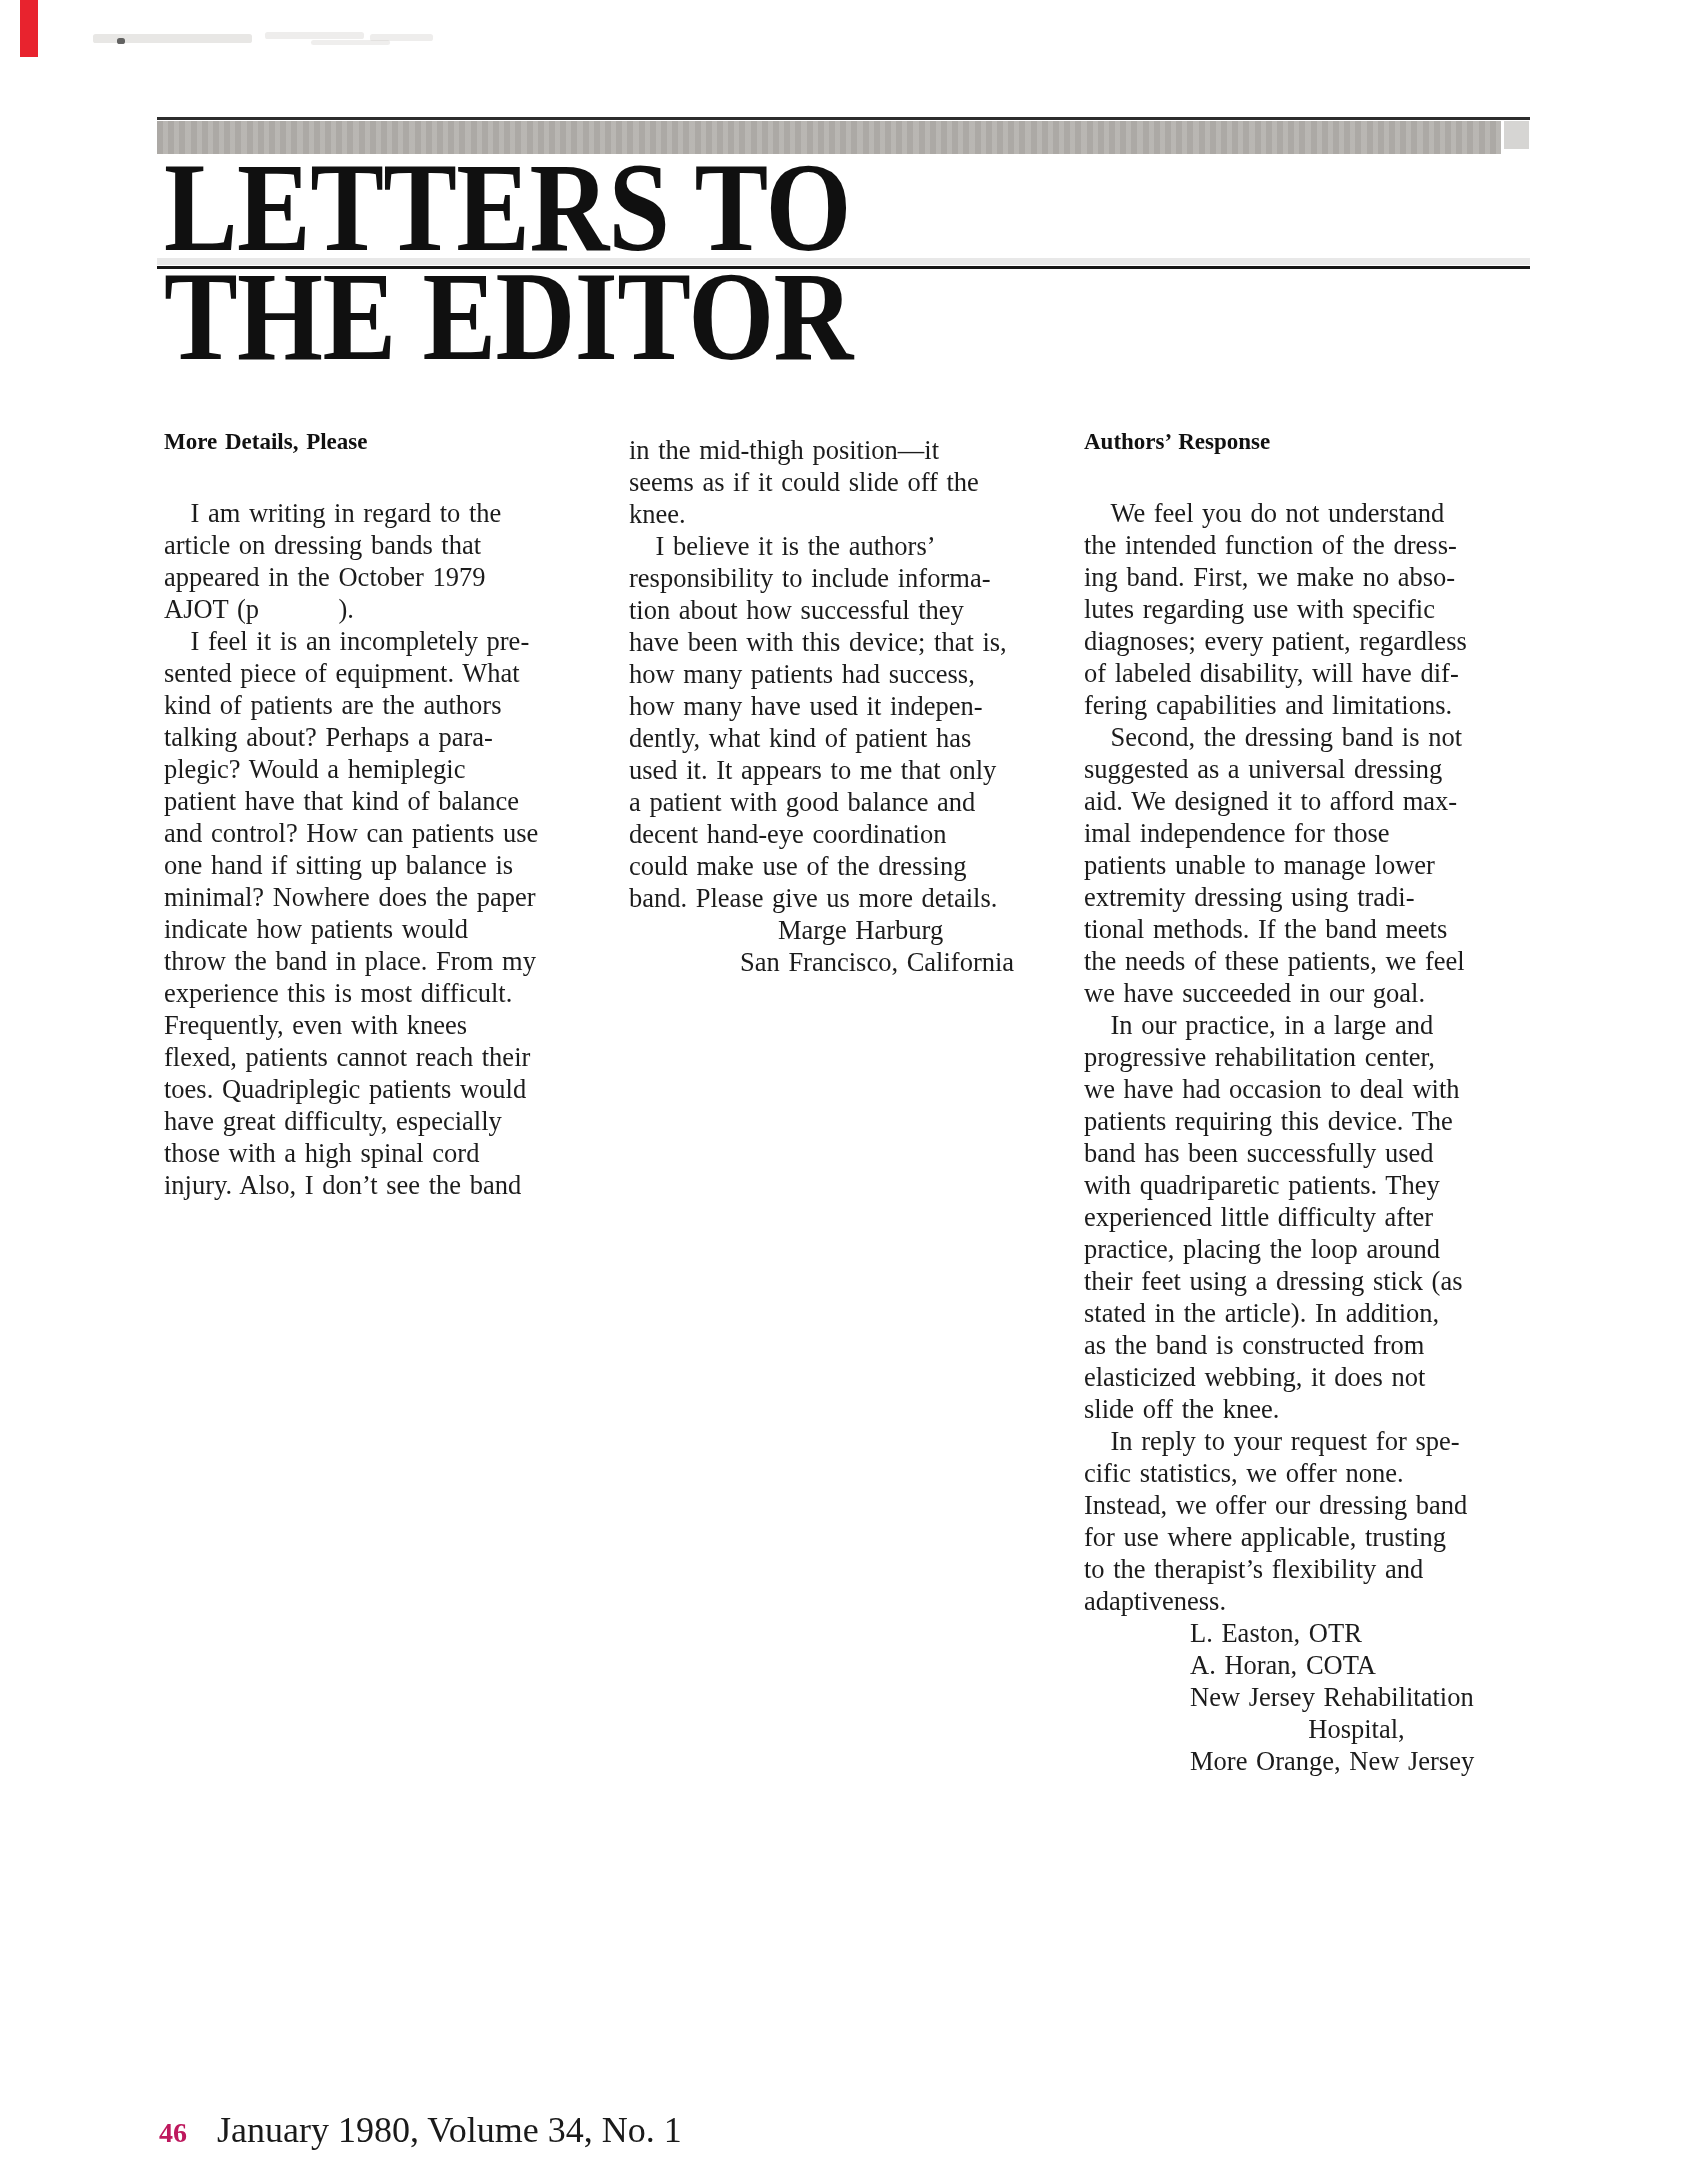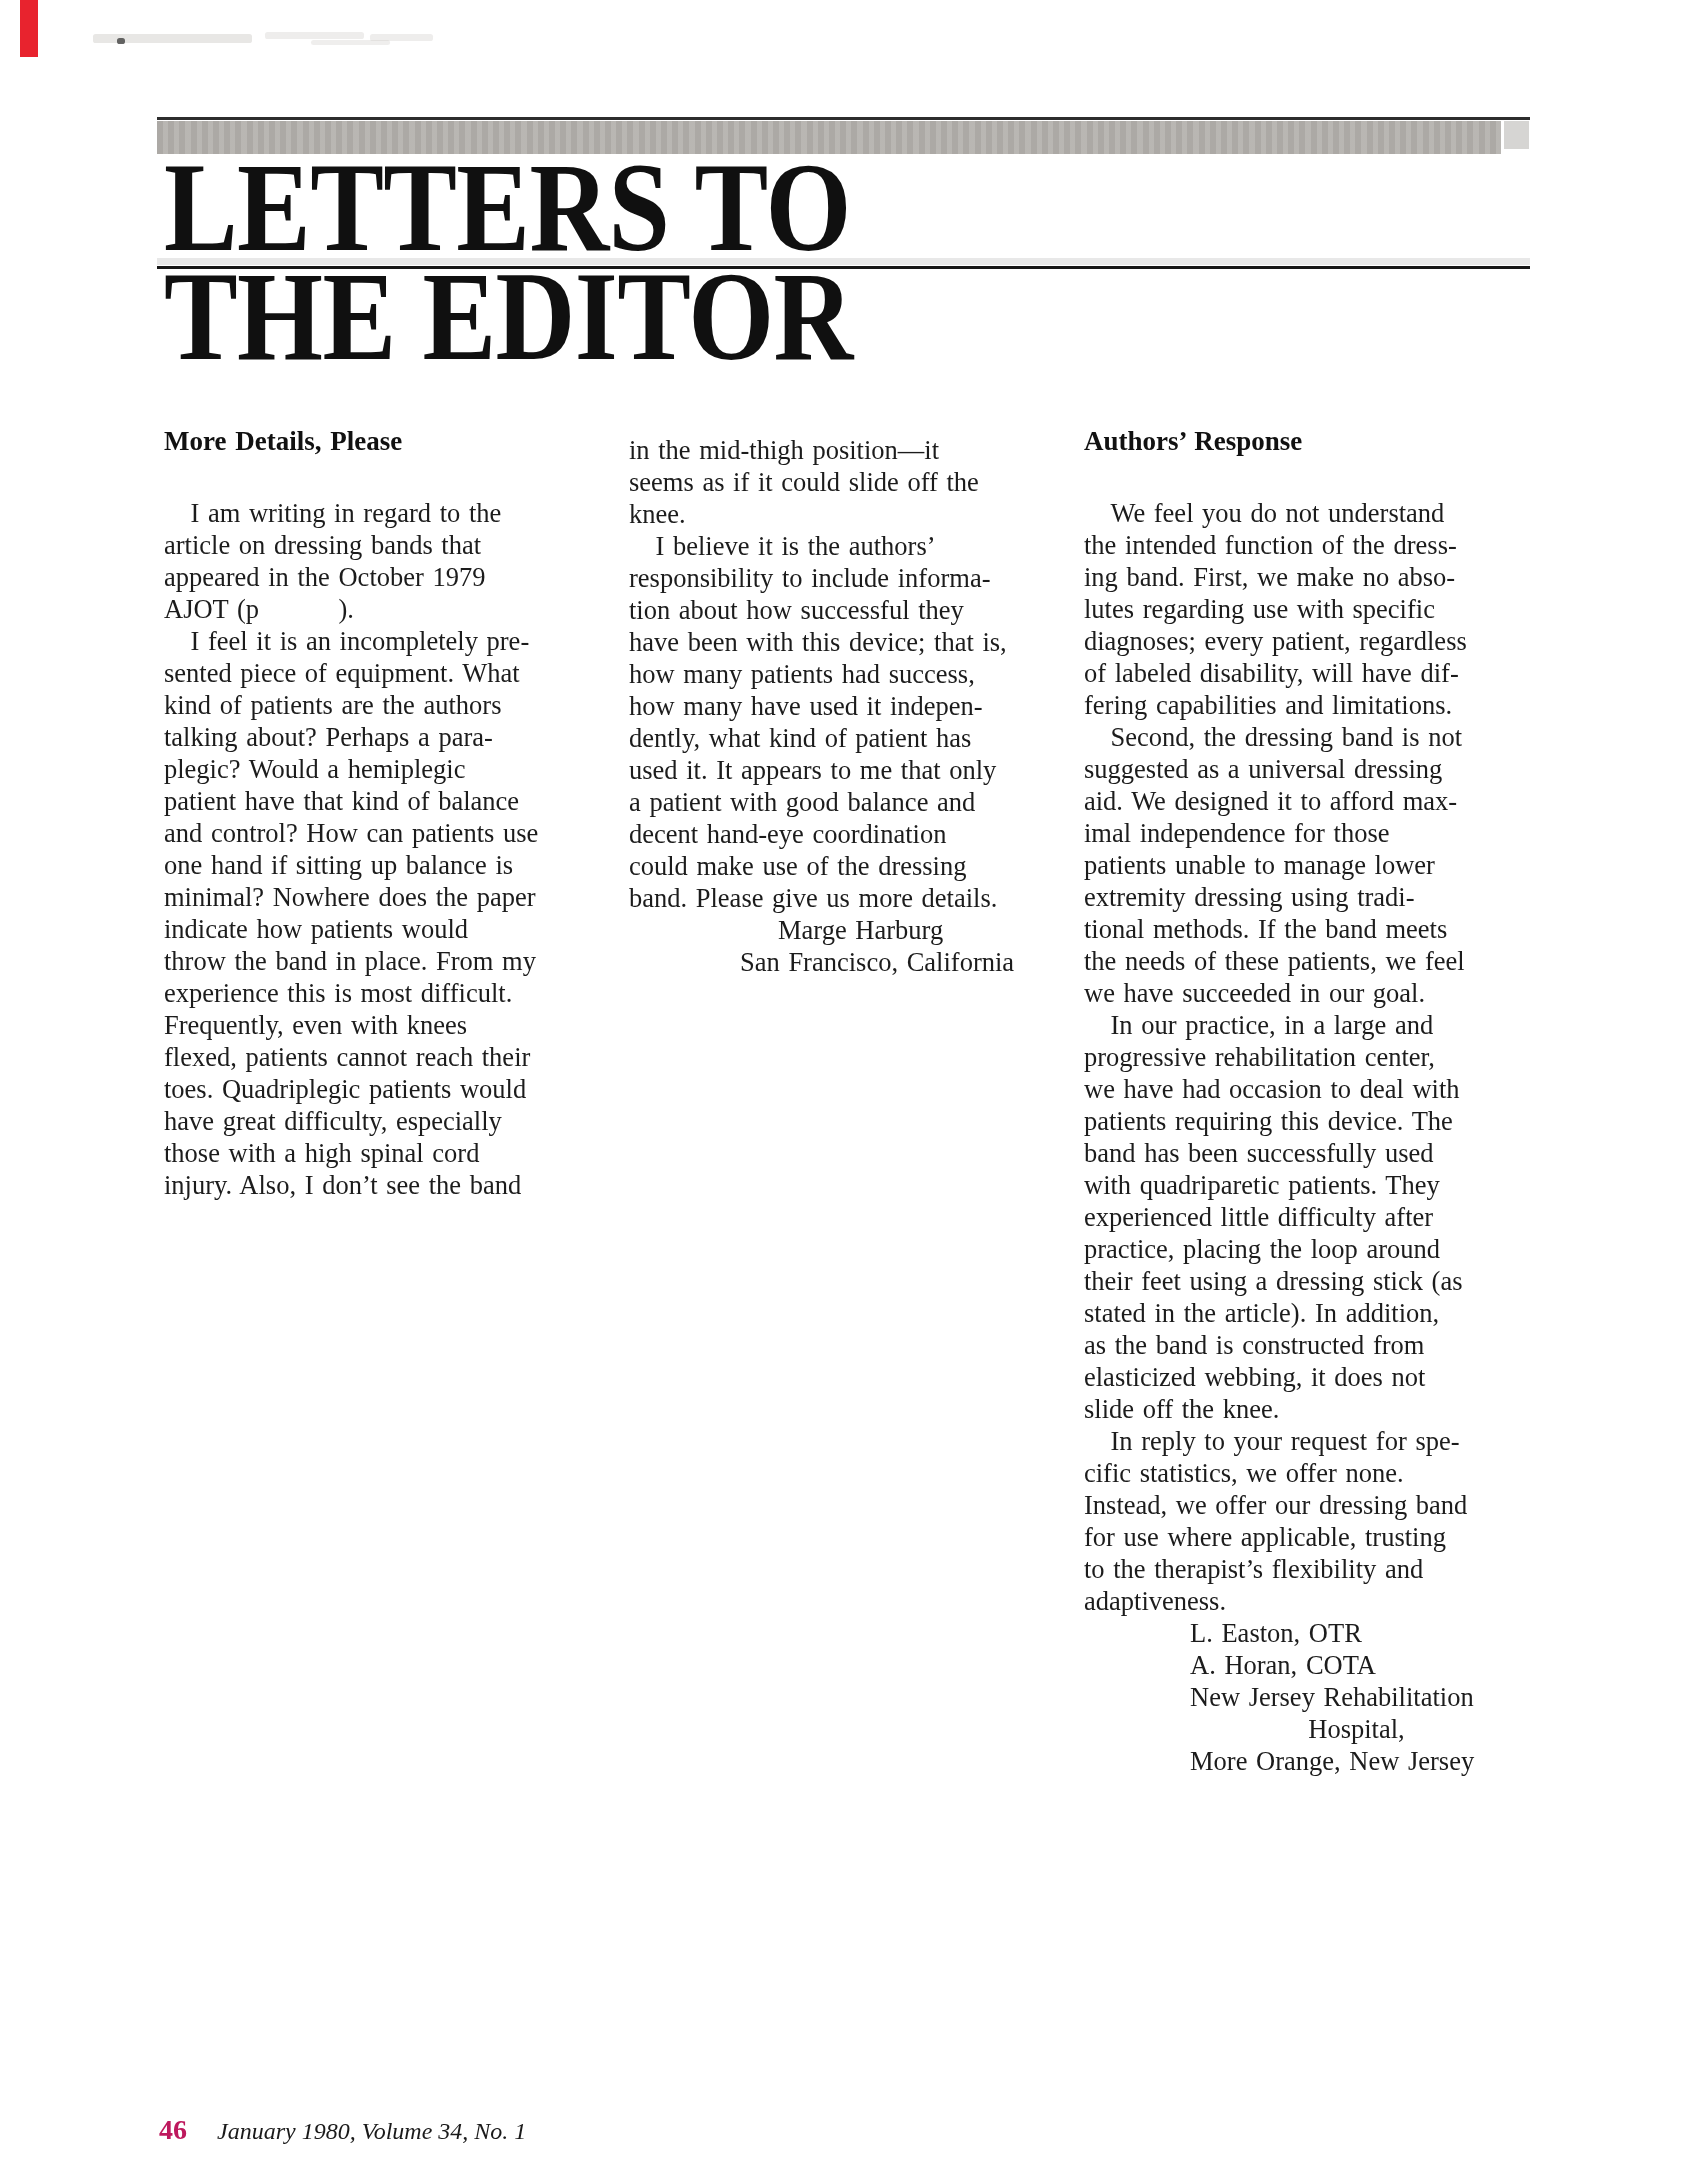--- a/index.html
+++ b/index.html
@@ -28,30 +28,30 @@
   }
   .t1{top:144px;}
   .t2{top:253px;}
   .midrule-fuzz{position:absolute;left:157px;top:258px;width:1373px;height:7.3px;background:rgba(90,90,90,.14);}
   .midrule{position:absolute;left:157px;top:266px;width:1373px;height:3.3px;background:#161616;}
   
   .col{position:absolute;top:427px;font-size:26.5px;line-height:32px;word-spacing:2px;white-space:nowrap;}
   #c1{left:164px;width:437px;}
   #c2{left:629px;width:429px;}
   #c3{left:1084px;width:439px;}
-  .col h3{margin:0;font-size:27px;line-height:29px;font-weight:bold;color:#111;}
+  .col h3{margin:0;font-size:23px;line-height:29px;font-weight:bold;color:#111;}
   #c1 .body,#c3 .body{margin-top:41px;}
   #c2 .body{margin-top:7.3px;}
   .tline{min-height:32px;}
   .tline span.b{font-weight:normal;}
   .tline span.i{}
   
   .footer{position:absolute;left:159px;top:2114px;font-size:28px;line-height:32px;white-space:nowrap;}
   .footer .pg{font-weight:bold;margin-right:30px;color:#be185d;}
-  .footer .issue{font-style:italic;font-size:24px;color:#1a1a1a;}
+  .footer .issue{font-size:36px;color:#1a1a1a;}
 </style>
 </head>
 <body>
 
 <div class="page">
 
   <div class="red-tab" style="background-color: rgb(232, 35, 46);"></div>
 
   <div class="smudge s1"></div>
   <div class="smudge s2"></div>

